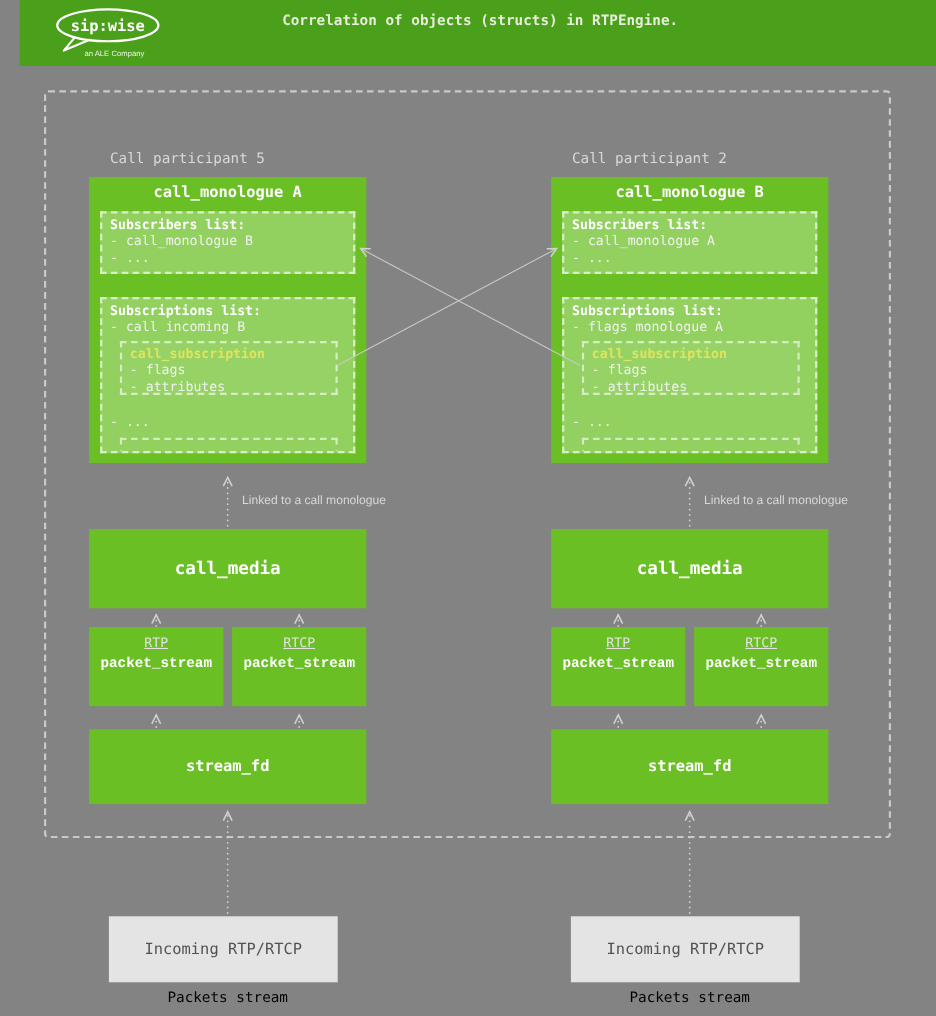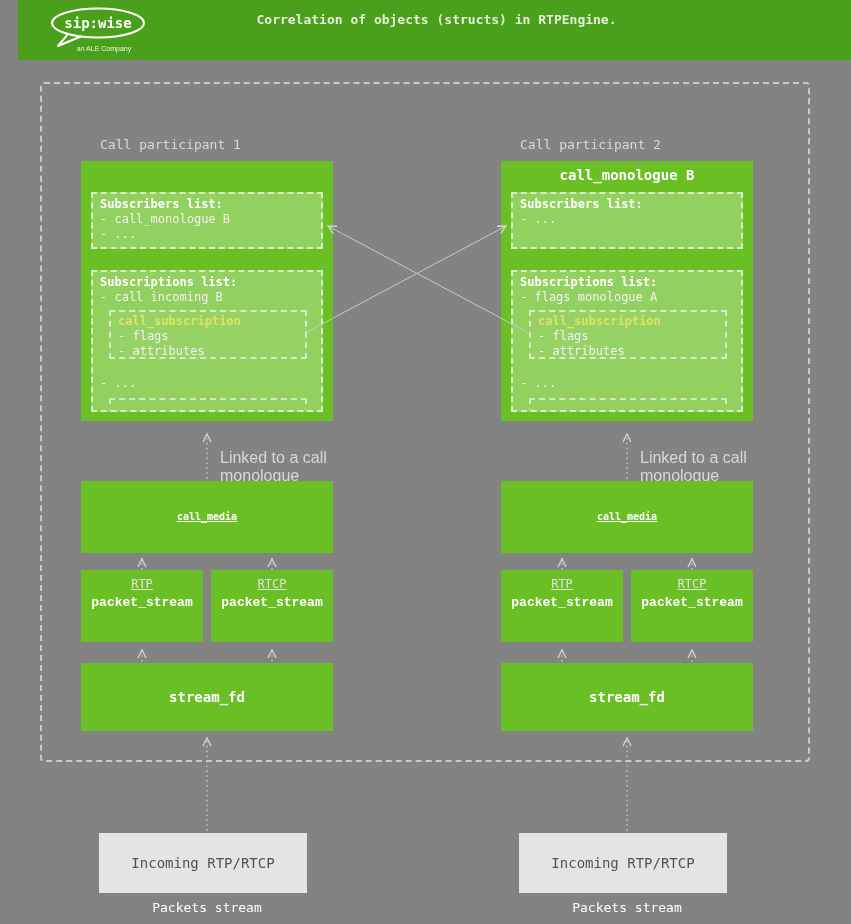--- a/index.html
+++ b/index.html
@@ -39,36 +39,36 @@
   .subscribers{left:10px;top:31px;width:232px;height:57px;}
   .subscriptions{left:10px;top:109px;width:232px;height:142px;overflow:hidden;}
   .sub-inner{position:absolute;left:16px;top:38px;width:198px;height:49px;
     border:2px dashed rgba(255,255,255,0.6);padding:2px 7px;background:rgba(255,255,255,0.05);}
   .sub-inner-title{font-weight:bold;color:var(--accent-yellow);}
   .sub-more{position:absolute;left:7px;top:104px;}
   .sub-partial{position:absolute;left:16px;top:126px;width:198px;height:40px;
     border:2px dashed rgba(255,255,255,0.6);}
 
   .linked-label{position:absolute;top:449px;left:139px;width:170px;
-    font-family:"Liberation Sans",sans-serif;font-size:16px;color:#d8d8d8;}
+    font-family:"Liberation Sans",sans-serif;font-size:11px;color:#d8d8d8;}
 
   .green-box{position:absolute;background:var(--box-green);color:#ffffff;text-align:center;}
   .call-media{top:481px;left:0;width:252px;height:72px;}
-  .call-media .box-title{line-height:72px;font-weight:bold;font-size:10px;text-decoration:underline;}
+  .call-media .box-title{line-height:72px;font-weight:bold;font-size:16px;}
   .packet-stream{top:570px;width:122px;height:72px;}
   .ps1{left:0;} .ps2{left:130px;}
   .ps-label{margin-top:7px;font-size:12px;color:#e2e2e2;text-decoration:underline;}
   .ps-title{margin-top:4px;font-weight:bold;font-size:13px;font-family:Liberation Mono, monospace;}
   .stream-fd{top:663px;left:0;width:252px;height:68px;}
   .stream-fd .box-title{line-height:68px;font-weight:bold;font-size:14px;border-radius:26px;}
 
   .incoming{position:absolute;top:833px;left:18px;width:208px;height:60px;
     background:var(--incoming-gray);color:#525252;font-size:14px;text-align:center;line-height:60px;}
   .packets-label{position:absolute;top:900px;left:0;width:252px;text-align:center;
-    font-size:13px;color:#ffffff;}
+    font-size:13px;color:#000000;}
 
   
   #overlay{position:absolute;left:0;top:0;pointer-events:none;}
   .sol{stroke:#c8c8c8;stroke-width:1;fill:none;}
   .dot{stroke:#d0d0d0;stroke-width:1.6;fill:none;stroke-dasharray:0.1 4.8;stroke-linecap:round;}
 </style>
 </head>
 <body>
 
 <div id="stage">
@@ -81,23 +81,24 @@
       <text x="60" y="45" text-anchor="middle" fill="#eef6e6" font-size="7" font-family="Liberation Sans, sans-serif">an ALE Company</text>
     </svg>
     <div id="header-title">
       <div>Correlation of objects (structs) in RTPEngine.</div>
     </div>
   </div>
 
   <div id="boundary"></div>
 
   <div id="col1" class="column">
-    <div class="participant-label">Call participant 1</div>
+    <div class="participant-label">Call participant 5</div>
 
     <div class="monologue">
+      <div class="mono-title">call_monologue A</div>
 
       <div class="inner-box subscribers">
         <div class="inner-title">Subscribers list:</div>
         <div>- call_monologue B</div>
         <div>- ...</div>
       </div>
 
       <div class="inner-box subscriptions">
         <div class="inner-title">Subscriptions list:</div>
         <div>- call incoming B</div>
@@ -135,20 +136,21 @@
   </div>
 
   <div id="col2" class="column">
     <div class="participant-label">Call participant 2</div>
 
     <div class="monologue">
       <div class="mono-title">call_monologue B</div>
 
       <div class="inner-box subscribers">
         <div class="inner-title">Subscribers list:</div>
+        <div>- call_monologue A</div>
         <div>- ...</div>
       </div>
 
       <div class="inner-box subscriptions">
         <div class="inner-title">Subscriptions list:</div>
         <div>- flags monologue A</div>
         <div class="sub-inner">
           <div class="sub-inner-title">call_subscription</div>
           <div>- flags</div>
           <div>- attributes</div>

